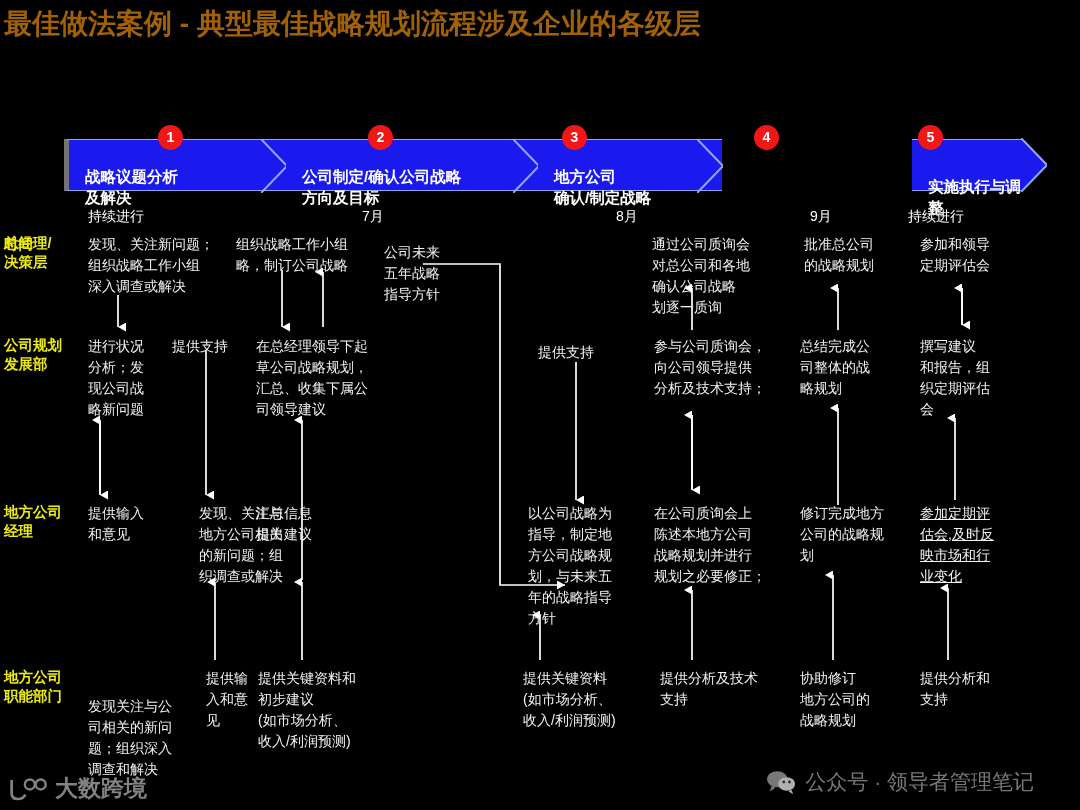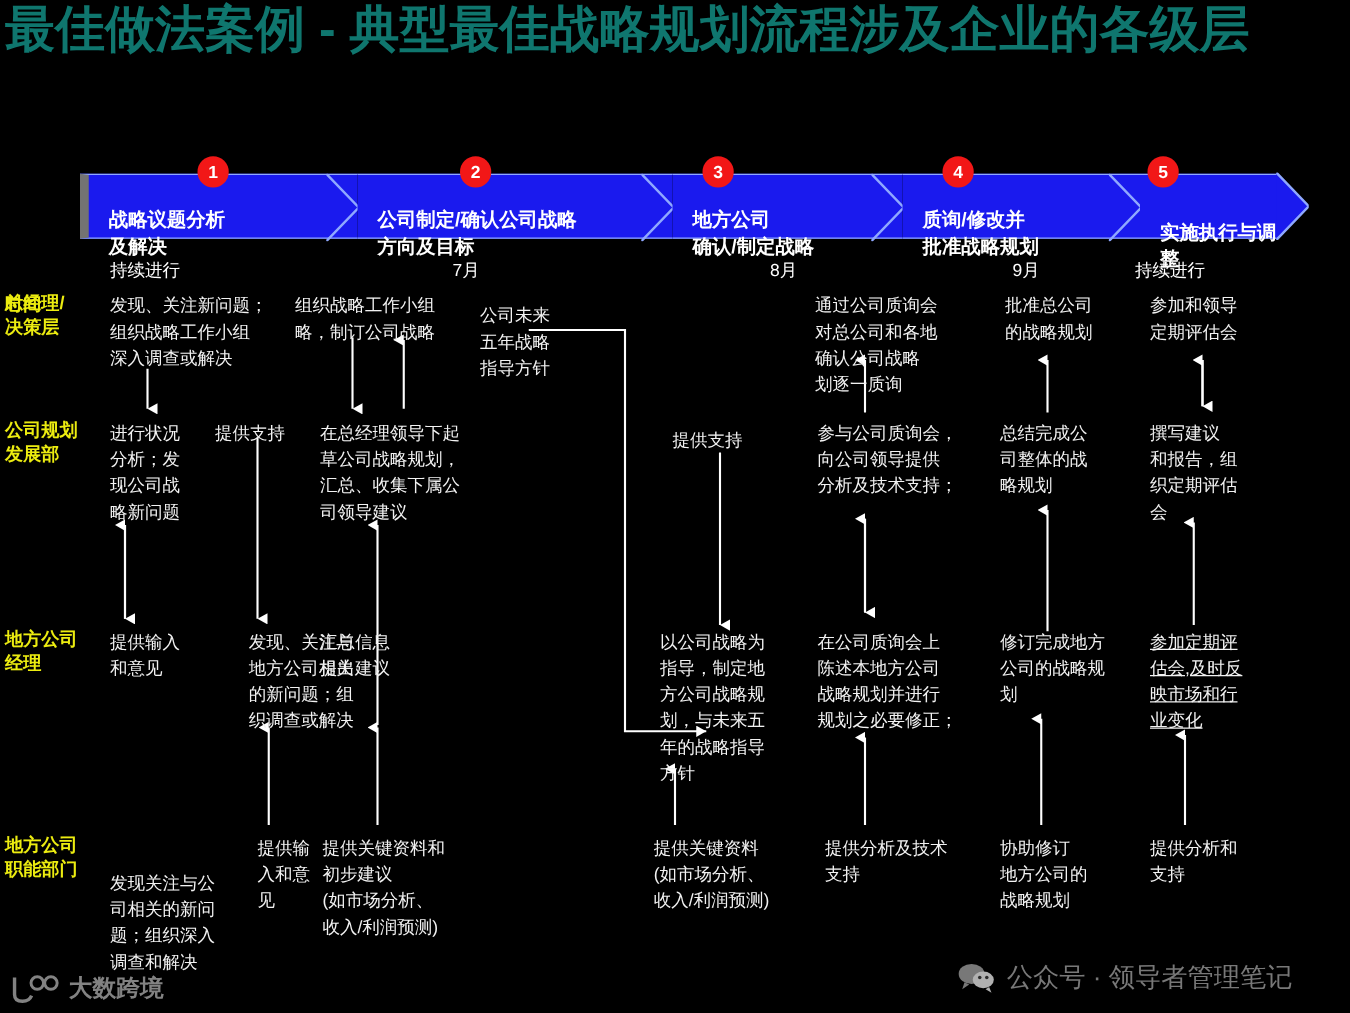--- a/index.html
+++ b/index.html
@@ -13,43 +13,43 @@
     position: relative;
     width: 1080px; height: 810px;
     background: #000000;
   }
 
   
   .title {
     position: absolute;
     left: 4px; top: 2px;
     width: 1072px;
-    color: #0f766e;
-    font-size: 40px;
+    color: #a16207;
+    font-size: 28px;
     font-weight: 700;
     letter-spacing: 0px;
     white-space: nowrap;
     line-height: 44px;
   }
 
   
   .band { position: absolute; left: 64px; top: 139px; width: 980px; height: 52px; }
   .chev {
     position: absolute; top: 0; height: 52px;
     background: #1a1aee;
     border-top: 1px solid #8fa8ff;
     border-bottom: 1px solid #8fa8ff;
     color: #ffffff;
     font-size: 15.5px;
     font-weight: 700;
     line-height: 21px;
     padding: 5px 0 0 16px;
     white-space: pre-line;
   }
-  .chev.first { border-left: 7px solid #737373; }
+  .chev.first { border-left: 5px solid #737373; }
   .chev .sep {
     position: absolute; right: -1px; top: -1px;
     width: 26px; height: 54px;
     pointer-events: none;
   }
   .badge {
     position: absolute;
     width: 25px; height: 25px;
     border-radius: 50%;
     background: #f21717;
@@ -92,21 +92,21 @@
     white-space: pre-line;
   }
 
   
   #arrows { position: absolute; left: 0; top: 0; width: 1080px; height: 810px; pointer-events: none; }
 
   
   .wm-left {
     position: absolute; left: 8px; bottom: 6px;
     display: flex; align-items: center; gap: 7px;
-    color: #8a8a8a; font-size: 19px; font-weight: 700;
+    color: #8a8a8a; font-size: 23px; font-weight: 700;
     opacity: .95;
   }
   .wm-left .logo { width: 40px; height: 26px; }
   .wm-right {
     position: absolute; right: 46px; top: 768px;
     display: flex; align-items: center; gap: 9px;
     color: #787878; font-size: 21px; font-weight: 400;
     white-space: nowrap;
   }
   .wm-right .wx { width: 30px; height: 26px; }
@@ -141,27 +141,20 @@
     </div>
 
     <div class="chev" style="left:474px; width:184px;">
       <span>地方公司
 确认/制定战略</span>
       <svg class="sep" viewBox="0 0 26 54">
         <path d="M0,0 L26,27 L0,54" fill="none" stroke="#8fa8ff" stroke-width="2"></path>
       </svg>
     </div>
 
-    <div class="chev" style="left:658px; width:190px;">
-      <span>质询/修改并
-批准战略规划</span>
-      <svg class="sep" viewBox="0 0 26 54">
-        <path d="M0,0 L26,27 L0,54" fill="none" stroke="#8fa8ff" stroke-width="2"></path>
-      </svg>
-    </div>
 
     <div class="chev" style="left:848px; width:110px; padding-top:15px;">
       <span>实施执行与调整</span>
     </div>
 
     <svg style="position:absolute; left:957px; top:-1px; width:26px; height:54px;" viewBox="0 0 26 54">
       <path d="M0,0 L26,27 L0,54" fill="#1a1aee" stroke="#8fa8ff" stroke-width="2"></path>
     </svg>
 
     <div class="badge" style="left:94px;">1</div>

